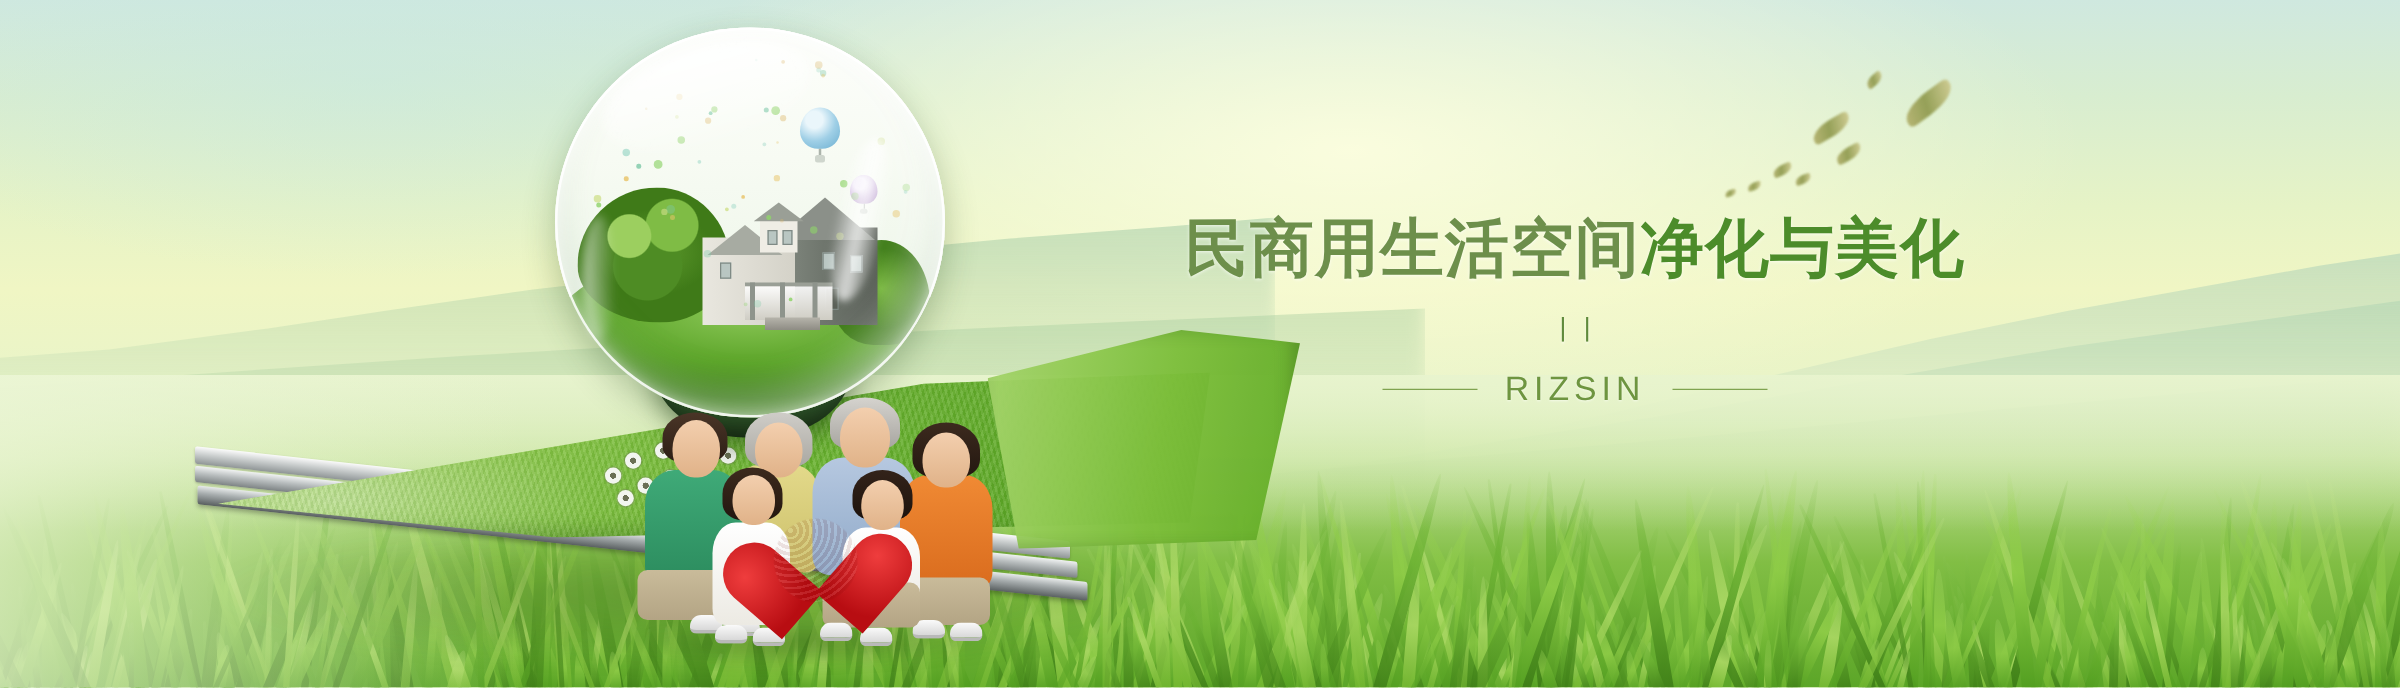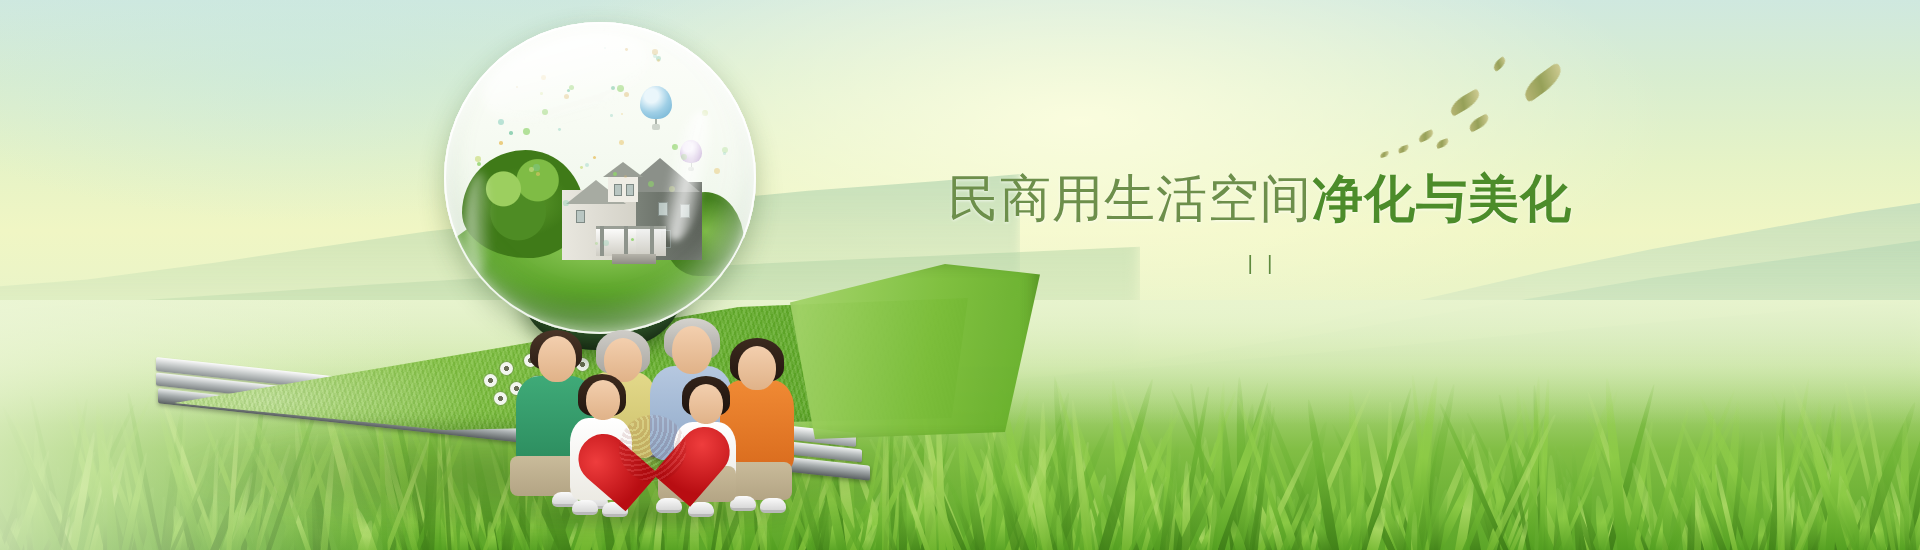--- a/index.html
+++ b/index.html
@@ -289,21 +289,21 @@
   
   .textblock{
     position:absolute; left:930px; top:168px; width:660px;
     text-align:center;
   }
   .headline{
     font-size:51px; line-height:62px; white-space:nowrap;
     letter-spacing:1px;
     text-shadow:0 1px 3px rgba(255,255,255,.7);
   }
-  .h-light{ font-weight:400; }
+  .h-light{ font-weight:700; }
   .h-bold{ font-weight:700; }
   .subtitle{
     margin-top:18px;
     font-size:21px; line-height:30px; white-space:nowrap;
     display:flex; align-items:center; justify-content:center; gap:14px;
     text-shadow:0 1px 2px rgba(255,255,255,.65);
   }
   .sub-bar{ font-weight:300; }
   .sub-text{ letter-spacing:13px; padding-left:6px; }
   .brandrow{
@@ -1137,15 +1137,20 @@
   </div>
 
   <div class="textblock">
     <div class="headline">
       <span class="h-light" id="hl-light" style="color: rgb(109, 143, 75);">民商用生活空间</span><span class="h-bold" id="hl-bold" style="color: rgb(76, 140, 42);">净化与美化</span>
     </div>
     <div class="subtitle" id="subrow" style="color: rgb(95, 138, 60);">
       <span class="sub-bar">|</span>
       <span class="sub-bar">|</span>
     </div>
+    <div class="brandrow">
+      <span class="rule" id="rule-l" style="background: rgb(127, 163, 79);"></span>
+      <span class="brand" id="brandtxt" style="color: rgb(110, 149, 64);">RIZSIN</span>
+      <span class="rule" id="rule-r" style="background: rgb(127, 163, 79);"></span>
+    </div>
   </div>
 
 </div>
 
 </body></html>

